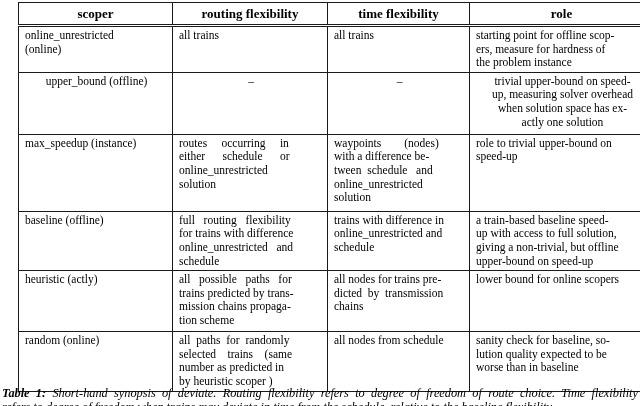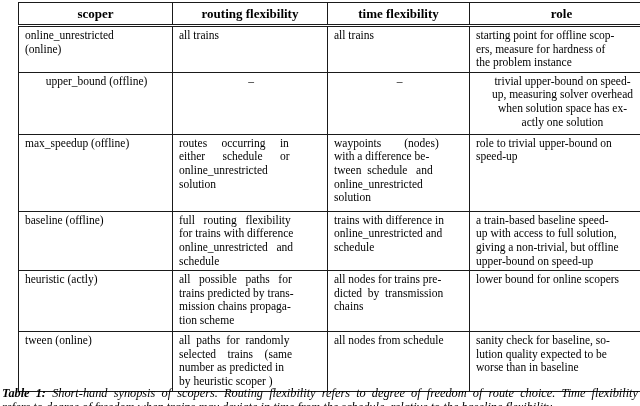--- a/index.html
+++ b/index.html
@@ -97,21 +97,21 @@
       <tr class="r2">
         <td>upper_bound (offline)</td>
         <td>–</td>
         <td>–</td>
         <td>trivial upper-bound on speed-
 up, measuring solver overhead
 when solution space has ex-
 actly one solution</td>
       </tr>
       <tr class="r3">
-        <td>max_speedup (offline)</td>
+        <td>max_speedup (instance)</td>
         <td>routes     occurring     in
 either      schedule      or
 online_unrestricted
 solution</td>
         <td>waypoints        (nodes)
 with a difference be-
 tween  schedule   and
 online_unrestricted
 solution</td>
         <td>role to trivial upper-bound on
@@ -136,31 +136,31 @@
         <td>all   possible   paths   for
 trains predicted by trans-
 mission chains propaga-
 tion scheme</td>
         <td>all nodes for trains pre-
 dicted  by  transmission
 chains</td>
         <td>lower bound for online scopers</td>
       </tr>
       <tr class="r6">
-        <td>tween (online)</td>
+        <td>random (online)</td>
         <td>all  paths  for  randomly
 selected    trains    (same
 number as predicted in
 by heuristic scoper )</td>
         <td>all nodes from schedule</td>
         <td>sanity check for baseline, so-
 lution quality expected to be
 worse than in baseline</td>
       </tr>
     </tbody>
   </table>
 
   <div class="caption">
-    <div class="caption-line1"><span class="caption-label">Table 1:</span> <span>Short-hand synopsis of scopers. Routing flexibility refers to degree of freedom of route choice. Time flexibility</span></div>
+    <div class="caption-line1"><span class="caption-label">Table 1:</span> <span>Short-hand synopsis of deviate. Routing flexibility refers to degree of freedom of route choice. Time flexibility</span></div>
     <div class="caption-line2">refers to degree of freedom when trains may deviate in time from the schedule, relative to the baseline flexibility</div>
   </div>
 
 </div>
 
 </body></html>

